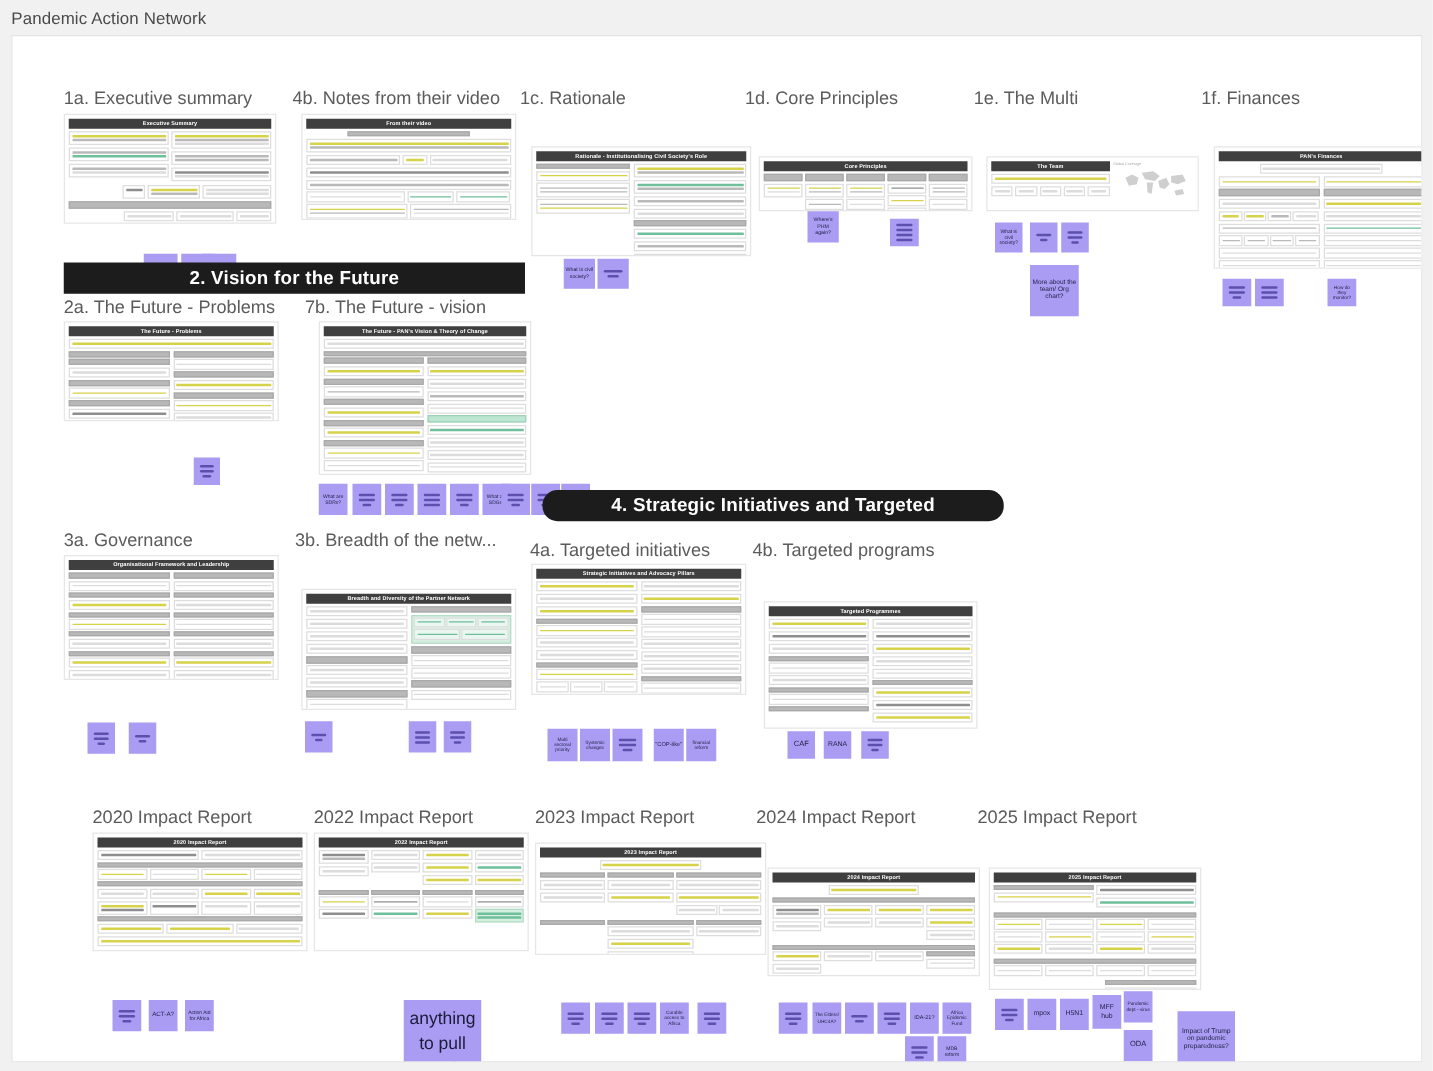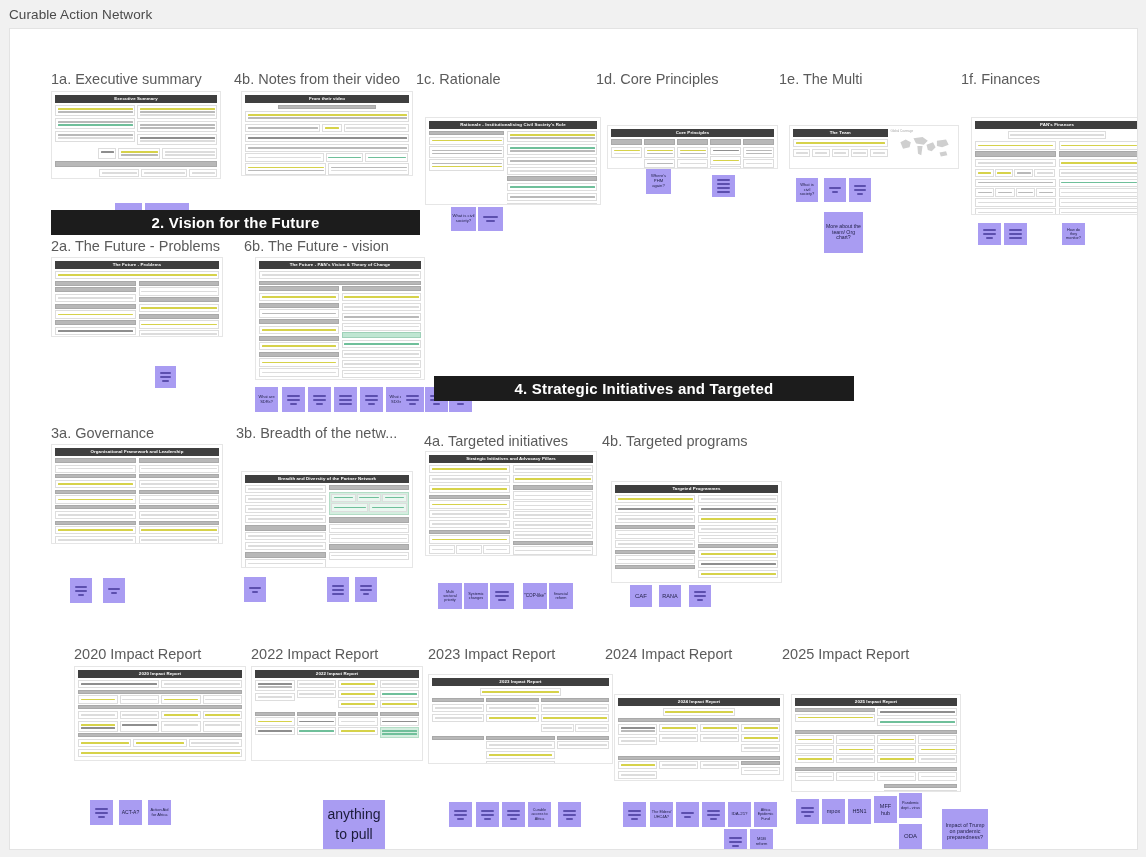--- a/index.html
+++ b/index.html
@@ -105,21 +105,21 @@
   .sticky .sl.m { width: 78%; }
 
   .big-note { font-size: 14px; line-height: 1.45; color: #1b1b3a; }
 </style>
 </head>
 <body>
 
 <div id="app">
 
   <div class="topbar">
-    <span class="title">Curable Action Network</span>
+    <span class="title">Pandemic Action Network</span>
   </div>
 
   <div class="canvas">
 
 
     <div class="slabel" style="left:41px; top:42px;">1a. Executive summary</div>
     <div class="slabel" style="left:224px; top:42px;">4b. Notes from their video</div>
     <div class="slabel" style="left:406px; top:42px;">1c. Rationale</div>
     <div class="slabel" style="left:586px; top:42px;">1d. Core Principles</div>
     <div class="slabel" style="left:769px; top:42px;">1e. The Multi</div>
@@ -507,21 +507,21 @@
     <div class="sticky lines" style="left:994px; top:194px; width:23px; height:22px;">
         <div class="sl"></div>
         <div class="sl"></div>
         <div class="sl"></div>
       </div>
     <div class="sticky" style="left:1052px; top:194px; width:23px; height:22px; font-size:3.8px;">How do they monitor?</div>
 
     <div class="banner" style="left:41px; top:181px; width:369px;">2. Vision for the Future</div>
 
     <div class="slabel" style="left:41px; top:209px;">2a. The Future - Problems</div>
-    <div class="slabel" style="left:234px; top:209px;">6b. The Future - vision</div>
+    <div class="slabel" style="left:234px; top:209px;">7b. The Future - vision</div>
 
     <div class="slide" style="left:41px; top:228px; width:172px; height:80px;">
       <div class="sl-title">The Future - Problems</div>
       <div class="body">
         <div class="blk">
             <div class="ln y"></div>
           </div>
         <div style="display:flex; gap:3px;">
           <div style="flex:1">
             <div class="blk hdr" style="height:5px"></div>
@@ -814,21 +814,21 @@
         <div class="sl"></div>
         <div class="sl"></div>
         <div class="sl"></div>
       </div>
     <div class="sticky lines" style="left:345px; top:548px; width:22px; height:25px;">
         <div class="sl"></div>
         <div class="sl"></div>
         <div class="sl s"></div>
       </div>
 
-    <div class="banner" style="left:424px; top:347px; width:420px;">4. Strategic Initiatives and Targeted</div>
+    <div class="banner" style="left:424px; top:363px; width:369px;border-radius:12px;">4. Strategic Initiatives and Targeted</div>
 
     <div class="slabel" style="left:414px; top:404px;">4a. Targeted initiatives</div>
     <div class="slabel" style="left:592px; top:404px;">4b. Targeted programs</div>
 
     <div class="slide" style="left:415px; top:422px; width:172px; height:105px;">
       <div class="sl-title">Strategic Initiatives and Advocacy Pillars</div>
       <div class="body">
         <div style="display:flex; gap:3px;">
           <div style="flex:1">
             <div class="blk">

